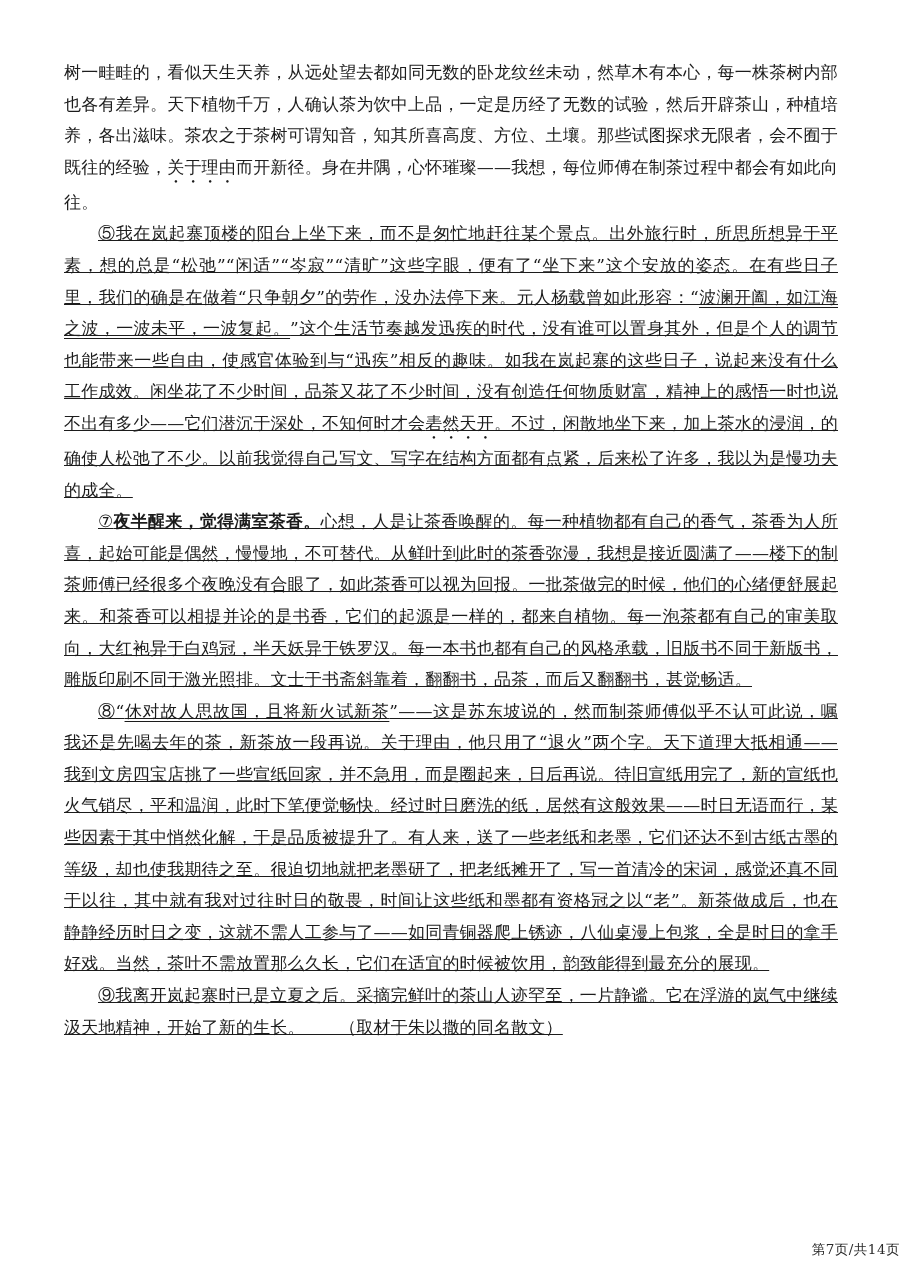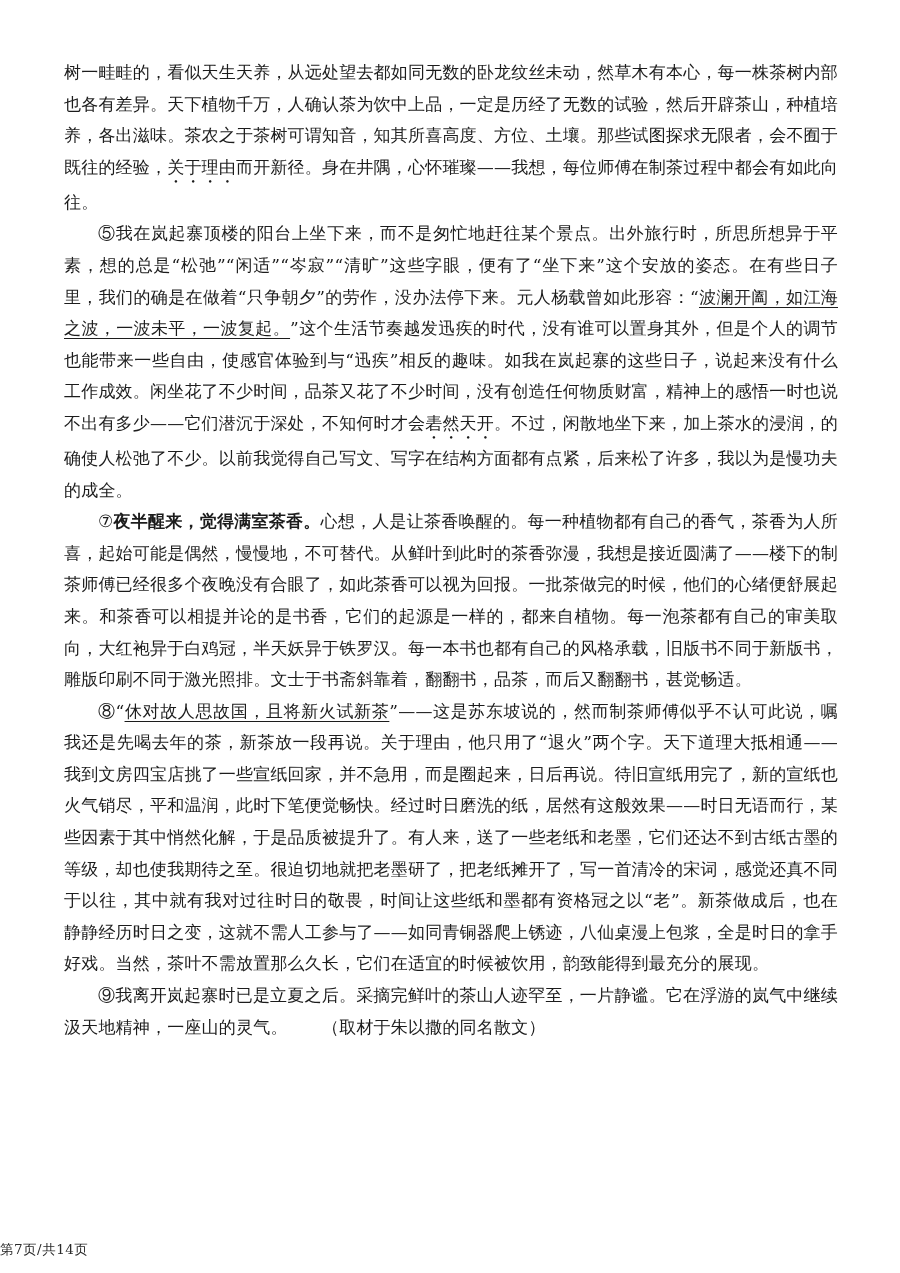--- a/index.html
+++ b/index.html
@@ -32,53 +32,54 @@
     line-height: 31.6px;
     text-align: justify;
     letter-spacing: 0.2px;
   }
   .para {
     margin: 0;
     padding: 0;
   }
   .para.indent {
     text-indent: 2em;
+    text-decoration: underline;
   }
   .underline {
     text-decoration: underline;
     text-underline-offset: 4px;
     text-decoration-thickness: 1px;
   }
   .dots {
     -webkit-text-emphasis: filled dot #1c1c1c;
     -webkit-text-emphasis-position: under right;
     text-emphasis: filled dot #1c1c1c;
     text-emphasis-position: under right;
   }
   .bold {
     font-weight: bold;
   }
   .footer {
     position: absolute;
     bottom: 14px;
     left: 0;
     width: 900px;
-    text-align: left;
+    text-align: right;
     font-size: 13.5px;
     color: #2a2a2a;
     letter-spacing: 0.5px;
   }
 </style>
 </head>
 <body>
 
 <div class="page">
   <div class="essay">
       <p class="para"><span>树一畦畦的，看似天生天养，从远处望去都如同无数的卧龙纹丝未动，然草木有本心，每一株茶树内部也各有差异。天下植物千万，人确认茶为饮中上品，一定是历经了无数的试验，然后开辟茶山，种植培养，各出滋味。茶农之于茶树可谓知音，知其所喜高度、方位、土壤。那些试图探求无限者，会不囿于既往的经验，</span><span class="dots">关于理由</span><span>而开新径。身在井隅，心怀璀璨——我想，每位师傅在制茶过程中都会有如此向往。</span></p>
       <p class="para indent"><span>⑤我在岚起寨顶楼的阳台上坐下来，而不是匆忙地赶往某个景点。出外旅行时，所思所想异于平素，想的总是“松弛”“闲适”“岑寂”“清旷”这些字眼，便有了“坐下来”这个安放的姿态。在有些日子里，我们的确是在做着“只争朝夕”的劳作，没办法停下来。元人杨载曾如此形容：“</span><span class="underline">波澜开阖，如江海之波，一波未平，一波复起。</span><span>”这个生活节奏越发迅疾的时代，没有谁可以置身其外，但是个人的调节也能带来一些自由，使感官体验到与“迅疾”相反的趣味。如我在岚起寨的这些日子，说起来没有什么工作成效。闲坐花了不少时间，品茶又花了不少时间，没有创造任何物质财富，精神上的感悟一时也说不出有多少——它们潜沉于深处，不知何时才会</span><span class="dots">砉然天开</span><span>。不过，闲散地坐下来，加上茶水的浸润，的确使人松弛了不少。以前我觉得自己写文、写字在结构方面都有点紧，后来松了许多，我以为是慢功夫的成全。</span></p>
       <p class="para indent"><span>⑦</span><span class="bold">夜半醒来，觉得满室茶香。</span><span>心想，人是让茶香唤醒的。每一种植物都有自己的香气，茶香为人所喜，起始可能是偶然，慢慢地，不可替代。从鲜叶到此时的茶香弥漫，我想是接近圆满了——楼下的制茶师傅已经很多个夜晚没有合眼了，如此茶香可以视为回报。一批茶做完的时候，他们的心绪便舒展起来。和茶香可以相提并论的是书香，它们的起源是一样的，都来自植物。每一泡茶都有自己的审美取向，大红袍异于白鸡冠，半天妖异于铁罗汉。每一本书也都有自己的风格承载，旧版书不同于新版书，雕版印刷不同于激光照排。文士于书斋斜靠着，翻翻书，品茶，而后又翻翻书，甚觉畅适。</span></p>
       <p class="para indent"><span>⑧“</span><span class="underline">休对故人思故国，且将新火试新茶</span><span>”——这是苏东坡说的，然而制茶师傅似乎不认可此说，嘱我还是先喝去年的茶，新茶放一段再说。关于理由，他只用了“退火”两个字。天下道理大抵相通——我到文房四宝店挑了一些宣纸回家，并不急用，而是圈起来，日后再说。待旧宣纸用完了，新的宣纸也火气销尽，平和温润，此时下笔便觉畅快。经过时日磨洗的纸，居然有这般效果——时日无语而行，某些因素于其中悄然化解，于是品质被提升了。有人来，送了一些老纸和老墨，它们还达不到古纸古墨的等级，却也使我期待之至。很迫切地就把老墨研了，把老纸摊开了，写一首清冷的宋词，感觉还真不同于以往，其中就有我对过往时日的敬畏，时间让这些纸和墨都有资格冠之以“老”。新茶做成后，也在静静经历时日之变，这就不需人工参与了——如同青铜器爬上锈迹，八仙桌漫上包浆，全是时日的拿手好戏。当然，茶叶不需放置那么久长，它们在适宜的时候被饮用，韵致能得到最充分的展现。</span></p>
-      <p class="para indent"><span>⑨我离开岚起寨时已是立夏之后。采摘完鲜叶的茶山人迹罕至，一片静谧。它在浮游的岚气中继续汲天地精神，一座山的灵气。　　（取材于朱以撒的同名散文）</span></p>
+      <p class="para indent"><span>⑨我离开岚起寨时已是立夏之后。采摘完鲜叶的茶山人迹罕至，一片静谧。它在浮游的岚气中继续汲天地精神，开始了新的生长。　　（取材于朱以撒的同名散文）</span></p>
     </div>
   <div class="footer">
     <span>第7页/共14页</span>
   </div>
 </div>
 
 </body></html>

